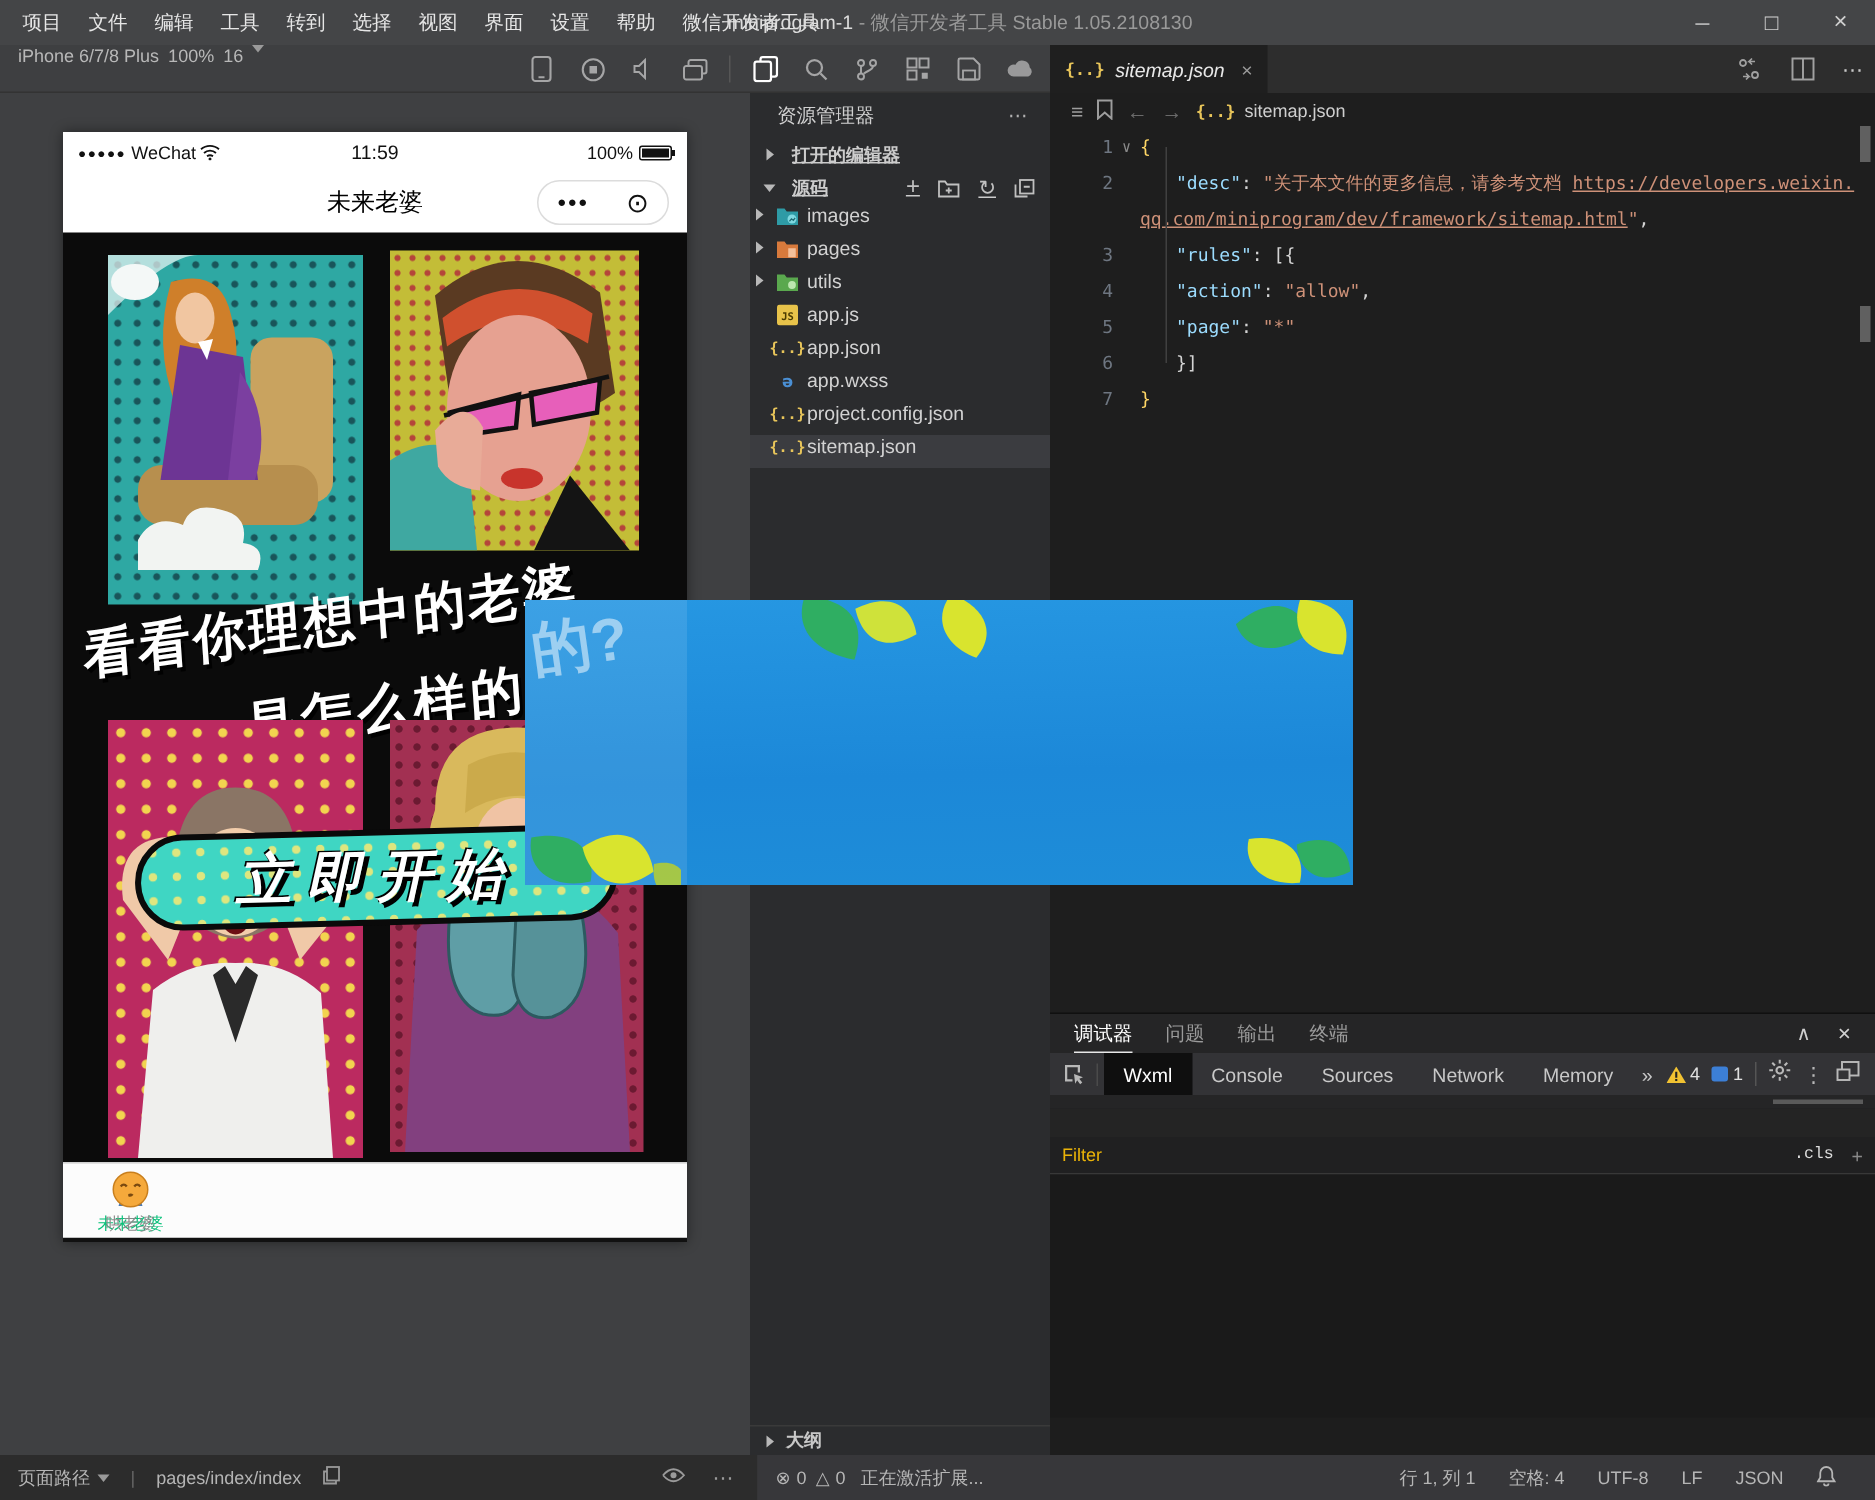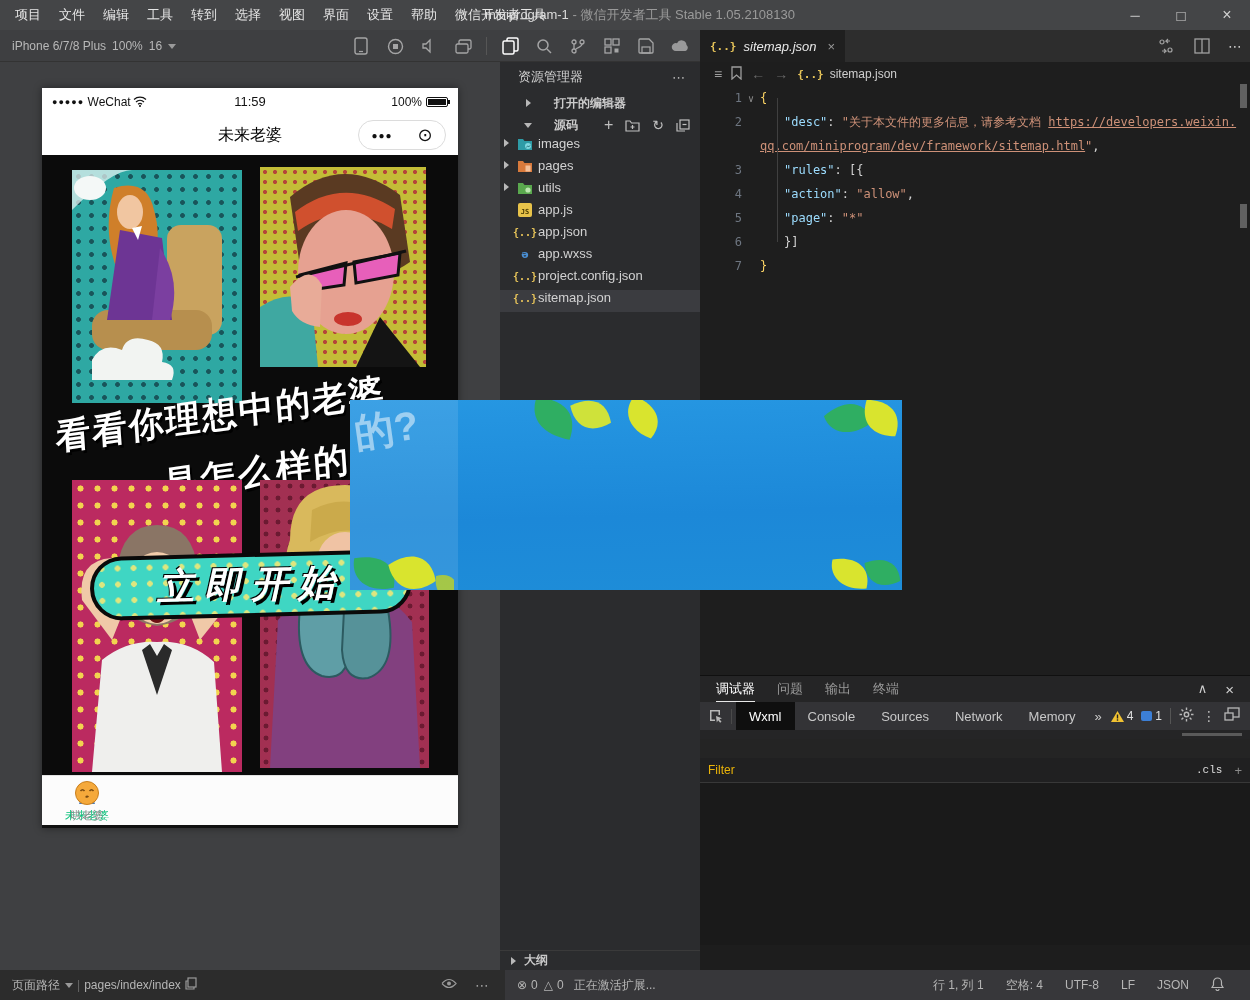--- a/index.html
+++ b/index.html
@@ -14,21 +14,21 @@
   .menus .menu-item { padding:0 9px; line-height:30px; cursor:default; }
   .win-title { position:absolute; left:485px; top:0; line-height:30px; color:#dcdcdc; }
   .win-title .dim { color:#9a9a9a; }
   .win-controls { position:absolute; right:0; top:0; display:flex; }
   .win-btn { width:46px; height:30px; display:flex; align-items:center; justify-content:center;
     color:#cfcfcf; font-size:13px; }
 
   
   .toolbar { position:absolute; left:0; top:30px; width:1250px; height:32px; background:#3e3f41;
     border-bottom:1px solid #333; }
-  .device-select { position:absolute; left:12px; top:0; height:32px; display:flex; align-items:center;
+  .device-select { position:absolute; left:12px; top:0; height:32px; display:flex; align-items:flex-start;
     gap:6px; color:#b8b8b8; font-size:12px; }
   .caret-down { width:0; height:0; border-left:4px solid transparent; border-right:4px solid transparent;
     border-top:5px solid #9a9a9a; display:inline-block; }
   .tb-icons { position:absolute; left:344px; top:0; height:32px; display:flex; align-items:center; }
   .tb-icon { width:34px; height:32px; display:flex; align-items:center; justify-content:center; opacity:.75; }
   .tb-icon.active { opacity:1; }
   .tb-icon svg { display:block; }
   .tb-sep { width:1px; height:18px; background:#565656; margin:0 6px; }
 
   
@@ -44,22 +44,22 @@
   
   .sim-panel { position:absolute; left:0; top:62px; width:500px; height:908px; background:#3f4042; }
   .explorer { position:absolute; left:500px; top:62px; width:200px; height:908px; background:#2b2c2e;
     color:#cccccc; overflow:hidden; }
   .editor-region { position:absolute; left:700px; top:62px; width:550px; height:908px; background:#1e1e1e; }
 
   
   .exp-header { height:30px; display:flex; align-items:center; justify-content:space-between;
     padding:0 14px 0 18px; font-size:13px; color:#d0d0d0; }
   .exp-dots { color:#b0b0b0; letter-spacing:1px; }
-  .exp-section { height:22px; display:flex; align-items:center; gap:19px; padding-left:21px; font-size:12px;
-    color:#cccccc; font-weight:bold; }
+  .exp-section { height:22px; display:flex; align-items:center; gap:8px; padding-left:6px; font-size:12px;
+    color:#cccccc; font-weight:bold;text-decoration:underline; }
   .twisty { width:14px; height:14px; display:inline-flex; align-items:center; justify-content:center; flex:none; }
   .twisty.right::before { content:""; width:0; height:0; border-top:4px solid transparent;
     border-bottom:4px solid transparent; border-left:5px solid #b8b8b8; }
   .twisty.down::before { content:""; width:0; height:0; border-left:4px solid transparent;
     border-right:4px solid transparent; border-top:5px solid #b8b8b8; }
   .twisty.hidden::before { display:none; }
   .src-actions { margin-left:auto; display:flex; align-items:center; gap:12px; padding-right:10px; }
   .src-actions .sa { color:#c0c0c0; font-weight:normal; display:flex; align-items:center; }
   .file-row { height:22px; display:flex; align-items:flex-start; font-size:13px;
     font-weight:normal; color:#d2d2d2; gap:5px; }
@@ -115,21 +115,21 @@
   .style-tab.active { background:#0f0f0f; color:#ffffff; }
   .filter-row { height:25px; background:#202021; border-bottom:1px solid #383838; display:flex; align-items:center;
     padding:0 8px; }
   .filter-input { color:#eab308; font-size:12px; flex:1; }
   .cls-btn { color:#dcdcdc; font-size:11px; font-family:Liberation Mono, monospace; padding-right:12px; }
   .plus-btn { color:#8a8a8a; font-size:13px; }
   .dbg-body { height:162px; background:#1a1a1a; }
 
   
   .statusbar-left { position:absolute; left:0; top:970px; width:505px; height:30px; background:#2c2c2c;
-    display:flex; align-items:center; color:#b5b5b5; font-size:12px; padding-left:12px; gap:4px; }
+    display:flex; align-items:center; color:#b5b5b5; font-size:12px; padding-left:12px; gap:14px; }
   .statusbar-left .divider { color:#666; }
   .sb-left-actions { margin-left:auto; display:flex; align-items:center; gap:18px; padding-right:16px; }
   .statusbar-right { position:absolute; left:505px; top:970px; width:745px; height:30px; background:#37373a;
     display:flex; align-items:center; color:#b5b5b5; font-size:12px; padding-left:12px; gap:6px; }
   .sb-right-items { margin-left:auto; display:flex; align-items:center; gap:22px; padding-right:26px; }
 
   
   .phone { position:absolute; left:42px; top:26px; width:416px; height:740px; background:#ffffff;
     box-shadow:0 0 8px rgba(0,0,0,.45); }
   .sim-status { height:27px; display:flex; align-items:center; padding:0 10px; font-size:12px; color:#111; }

